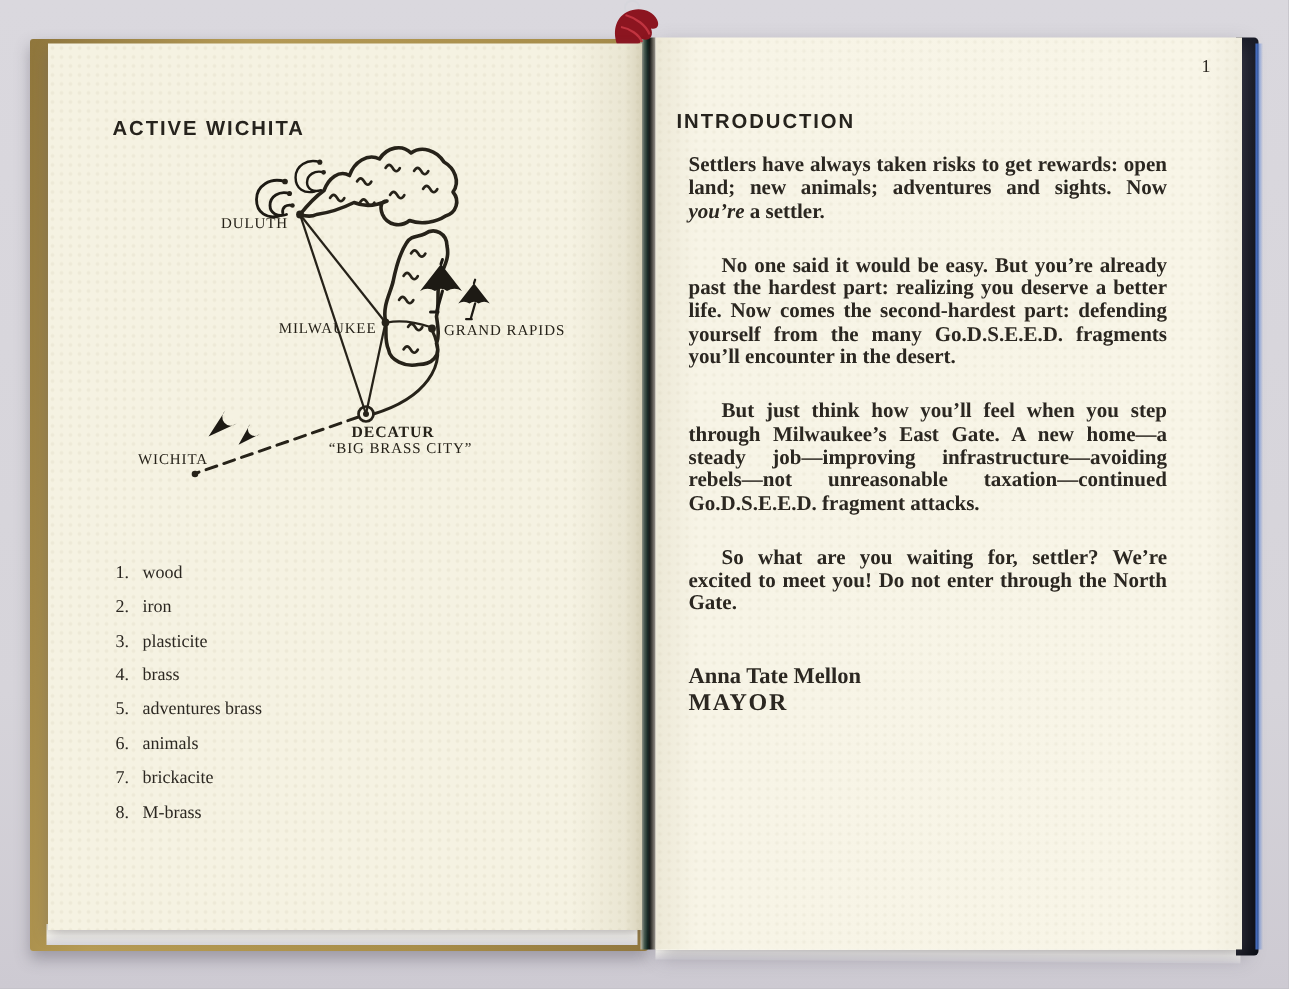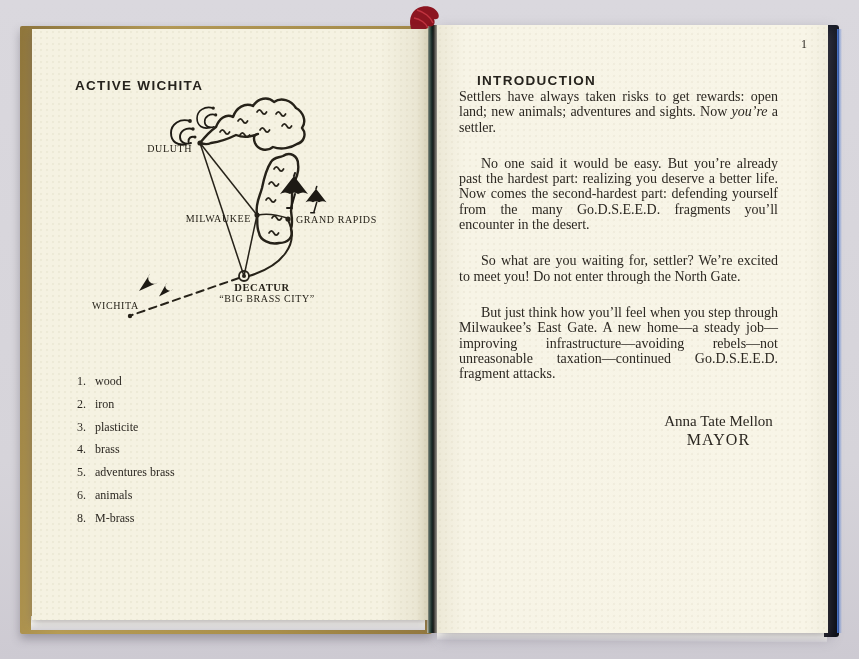--- a/index.html
+++ b/index.html
@@ -56,21 +56,21 @@
   }
   .ribbon{ position:absolute; left:400px; top:0; }
 
   
   .h-sans{
     position:absolute; font-family:"Liberation Sans", sans-serif; font-weight:bold;
     font-size:13.5px; letter-spacing:1.3px; color:#26231d; white-space:nowrap;
   }
   .heading-cities{ left:43px; top:49px; }
   .heading-materials{ left:43px; top:309px; }
-  .heading-intro{ left:40px; top:48px; }
+  .heading-intro{ left:14px; top:48px; }
 
   .map-svg{ position:absolute; left:38px; top:61px; }
   .map .outline{ fill:none; stroke:#262219; stroke-width:2.4; stroke-linejoin:round; stroke-linecap:round; }
   .map .route{ fill:none; stroke:#262219; stroke-width:1.5; }
   .map .route-dashed{ fill:none; stroke:#262219; stroke-width:2; stroke-dasharray:7.5 5; stroke-linecap:round; }
   .map .wave{ fill:none; stroke:#262219; stroke-width:1.7; stroke-linecap:round; }
   .map .dot{ fill:#262219; }
   .map .solid{ fill:#1d1a14; stroke:none; }
   .map .gust{ fill:none; stroke:#1d1a14; stroke-width:1.9; stroke-linecap:round; }
   .map .pole{ fill:none; stroke:#1d1a14; stroke-width:2; stroke-linecap:round; }
@@ -78,26 +78,26 @@
   .map .label-bold{ font-weight:bold; font-size:10.5px; }
 
   .materials-list{
     position:absolute; left:45px; top:341px; list-style:none;
     font-size:12px; color:#2b2721;
   }
   .materials-list li{ line-height:22.8px; white-space:nowrap; }
   .materials-list .num{ display:inline-block; width:18px; }
 
   .text-col{
-    position:absolute; left:22px; top:64px; width:319px;
-    font-size:14px; line-height:15.3px; text-align:justify; color:#2b2721;
+    position:absolute; left:22px; top:78px; width:319px;
+    font-size:14px; line-height:15.3px; text-align:justify; color:#2b2721;font-weight:bold;
   }
   .text-col p{ margin:0 0 21px; }
   .text-col p.indent{ text-indent:22px; }
-  .signature{ margin-left:200px; margin-top:33px; text-align:center; }
+  .signature{ margin-top:33px; text-align:left; }
   .sig-name{ font-size:15px; white-space:nowrap; }
   .sig-title{ font-size:16px; letter-spacing:1.1px; margin-top:2px; }
   .page-number{ position:absolute; left:364px; top:12px; font-size:12px; }
 </style>
 </head>
 <body>
 
 <div class="stage">
 
   <div class="cover-left"></div>
@@ -205,35 +205,36 @@
     </svg>
 
 
     <ul class="materials-list">
       <li><span class="num">1.</span><span>wood</span></li>
       <li><span class="num">2.</span><span>iron</span></li>
       <li><span class="num">3.</span><span>plasticite</span></li>
       <li><span class="num">4.</span><span>brass</span></li>
       <li><span class="num">5.</span><span>adventures brass</span></li>
       <li><span class="num">6.</span><span>animals</span></li>
+      <li><span class="num">7.</span><span>brickacite</span></li>
       <li><span class="num">8.</span><span>M-brass</span></li>
     </ul>
   </div>
 
   <div class="page page-right">
 
     <div class="page-number">1</div>
 
     <div class="h-sans heading-intro">INTRODUCTION</div>
 
     <div class="text-col">
       <p><span>Settlers have always taken risks to get rewards: open land; new animals; adventures and sights. Now </span><i>you’re</i><span> a settler.</span></p>
       <p class="indent">No one said it would be easy. But you’re already past the hardest part: realizing you deserve a better life. Now comes the second-hardest part: defending yourself from the many Go.D.S.E.E.D. fragments you’ll encounter in the desert.</p>
+      <p class="indent">But just think how you’ll feel when you step through Milwaukee’s East Gate. A new home—a steady job—improving infrastructure—avoiding rebels—not unreasonable taxation—continued Go.D.S.E.E.D. fragment attacks.</p>
       <p class="indent">So what are you waiting for, settler? We’re excited to meet you! Do not enter through the North Gate.</p>
-      <p class="indent">But just think how you’ll feel when you step through Milwaukee’s East Gate. A new home—a steady job—improving infrastructure—avoiding rebels—not unreasonable taxation—continued Go.D.S.E.E.D. fragment attacks.</p>
 
       <div class="signature">
         <div class="sig-name">Anna Tate Mellon</div>
         <div class="sig-title">MAYOR</div>
       </div>
     </div>
   </div>
 
 </div>
 

